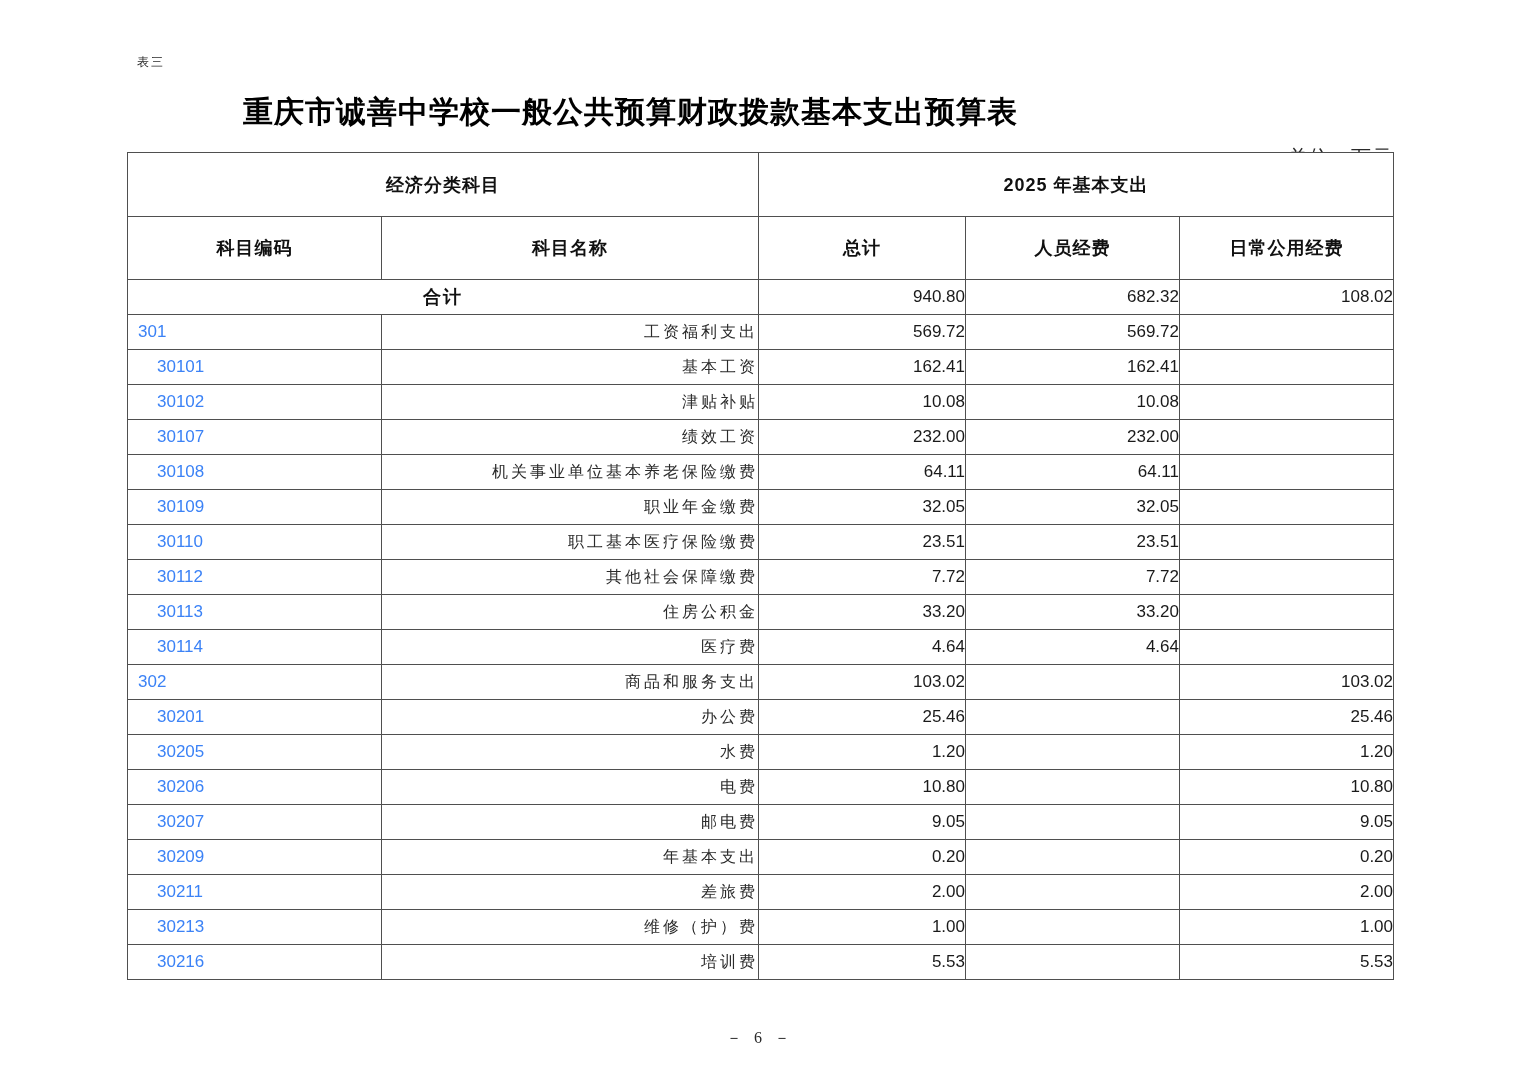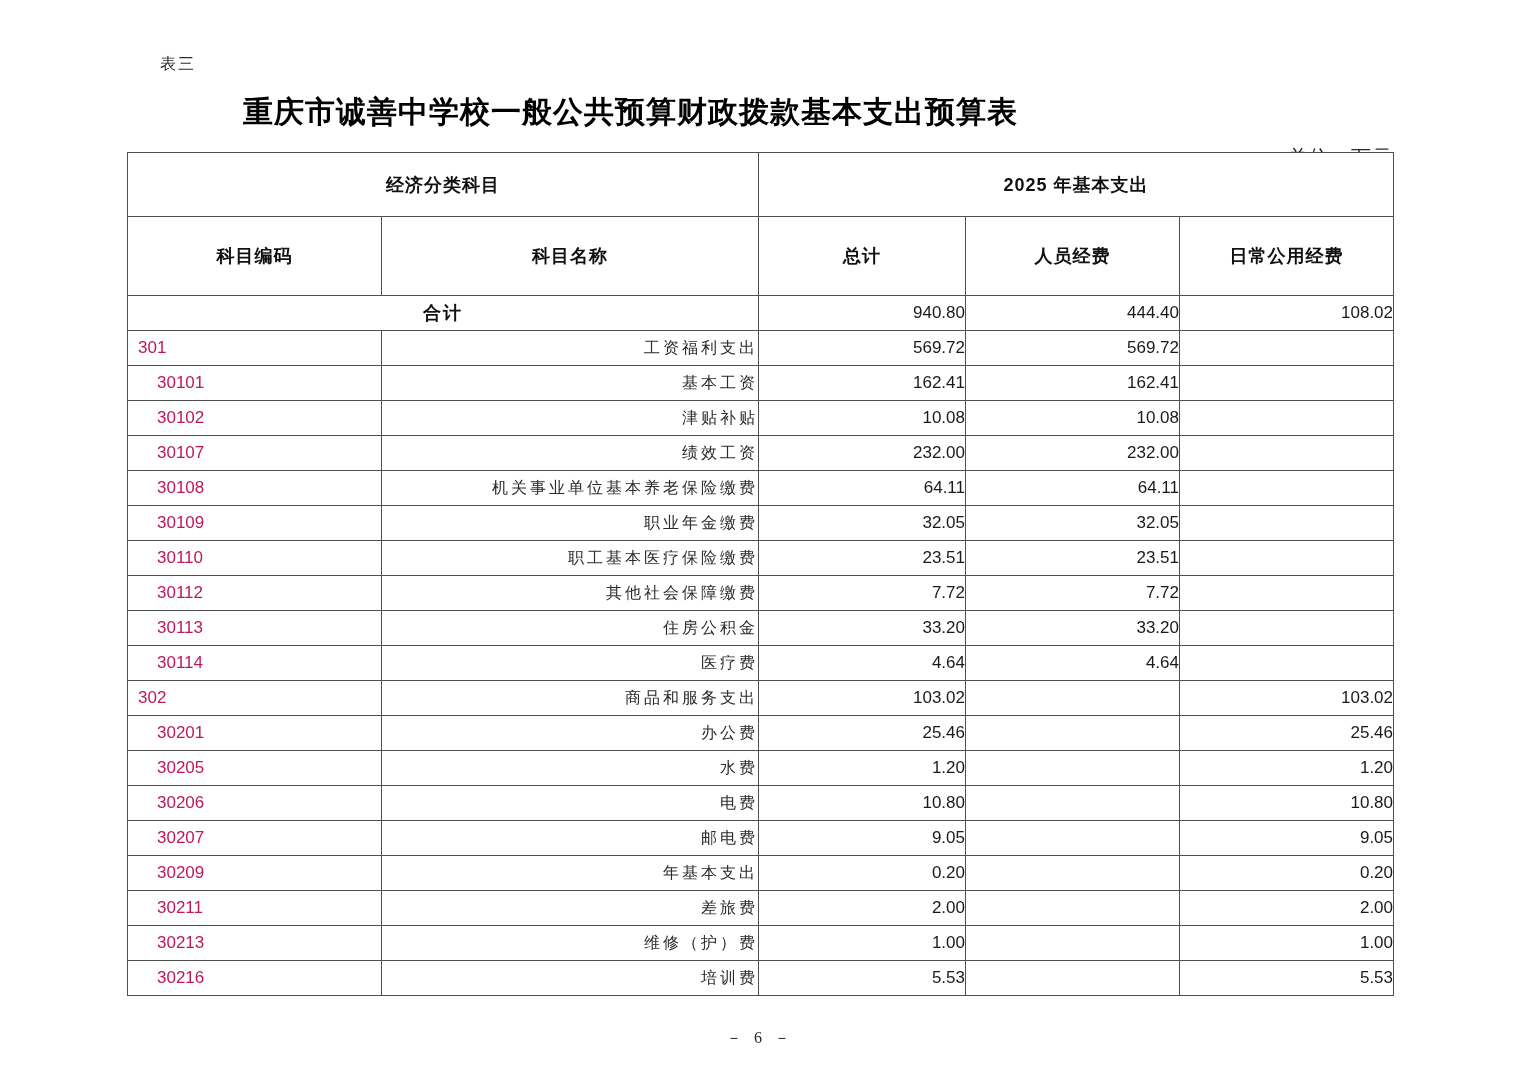--- a/index.html
+++ b/index.html
@@ -6,21 +6,21 @@
   html, body { background: #ffffff; }
   body {
     width: 1520px; height: 1075px;
     position: relative;
     font-family: "Liberation Serif", serif;
     color: #1c1c1c;
     overflow: hidden;
   }
   .table-label {
     position: absolute; left: 137px; top: 54px;
-    font-size: 16px; letter-spacing: 2px; color: #2a2a2a; margin-left: 23px;
+    font-size: 12px; letter-spacing: 2px; color: #2a2a2a;
   }
   .doc-title {
     position: absolute; left: 0; top: 92px; width: 1261px;
     text-align: center;
     font-family: "Liberation Sans", sans-serif;
     font-weight: 700; font-size: 30px; color: #000;
     letter-spacing: 1px;
   }
   .unit-note {
     position: absolute; right: 127px; top: 144px;
@@ -33,31 +33,31 @@
     table-layout: fixed;
   }
   table.budget th, table.budget td {
     border: 1px solid #4f4f4f;
     background: #fff;
     overflow: hidden; white-space: nowrap;
     vertical-align: middle;
   }
   
   tr.hdr1 th { height: 64px; }
-  tr.hdr2 th { height: 79px; }
+  tr.hdr2 th { height: 63px; }
   table.budget th {
     font-family: "Liberation Sans", sans-serif;
     font-weight: 700; font-size: 18px; color: #111;
     text-align: center; letter-spacing: 1px;
   }
   
   tr.row td { height: 35px; }
   td.code {
     font-family: "Liberation Sans", sans-serif;
-    font-size: 17px; color: #be185d;
+    font-size: 17px; color: #3b82f6;
     text-align: left; padding-left: 10px;
   }
   td.code.indent { padding-left: 29px; }
   td.name {
     font-family: Liberation Sans, sans-serif;
     font-size: 16px; color: #2b2b2b;
     text-align: right; padding-left: 14px; letter-spacing: 3px;
   }
   td.name.indent { padding-left: 30px; }
   td.num {
@@ -104,21 +104,21 @@
       <th>科目名称</th>
       <th>总计</th>
       <th>人员经费</th>
       <th>日常公用经费</th>
     </tr>
   </thead>
   <tbody id="budget-body">
       <tr class="row grand">
         <td class="grand-name" colspan="2">合计</td>
         <td class="num">940.80</td>
-        <td class="num">444.40</td>
+        <td class="num">682.32</td>
         <td class="num">108.02</td>
       </tr>
       <tr class="row category">
         <td class="code">301</td>
         <td class="name">工资福利支出</td>
         <td class="num">569.72</td>
         <td class="num">569.72</td>
         <td class="num"></td>
       </tr>
       <tr class="row item">

